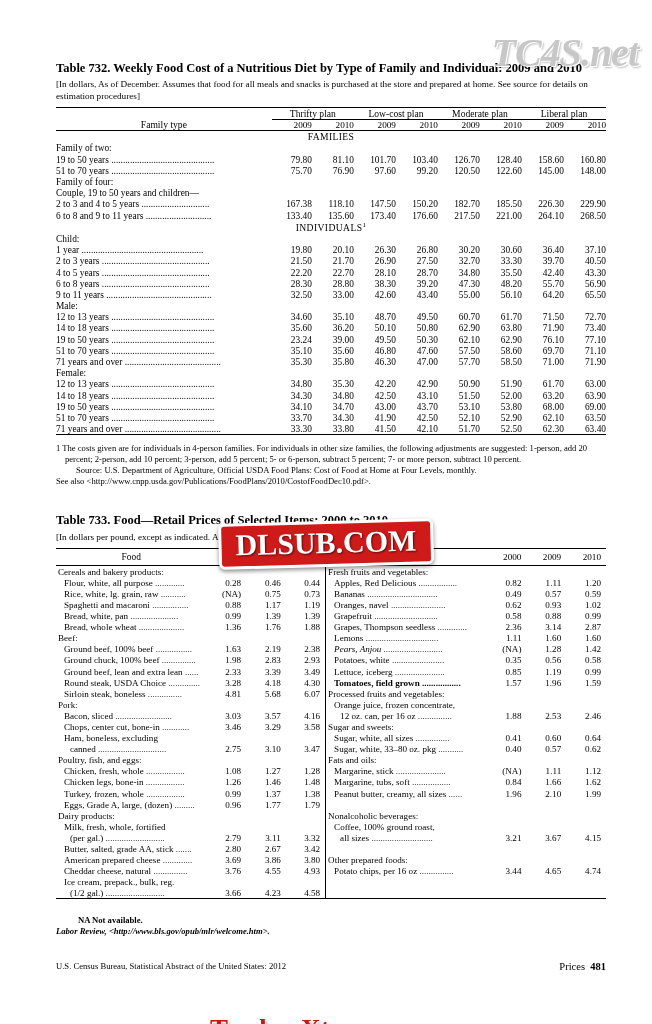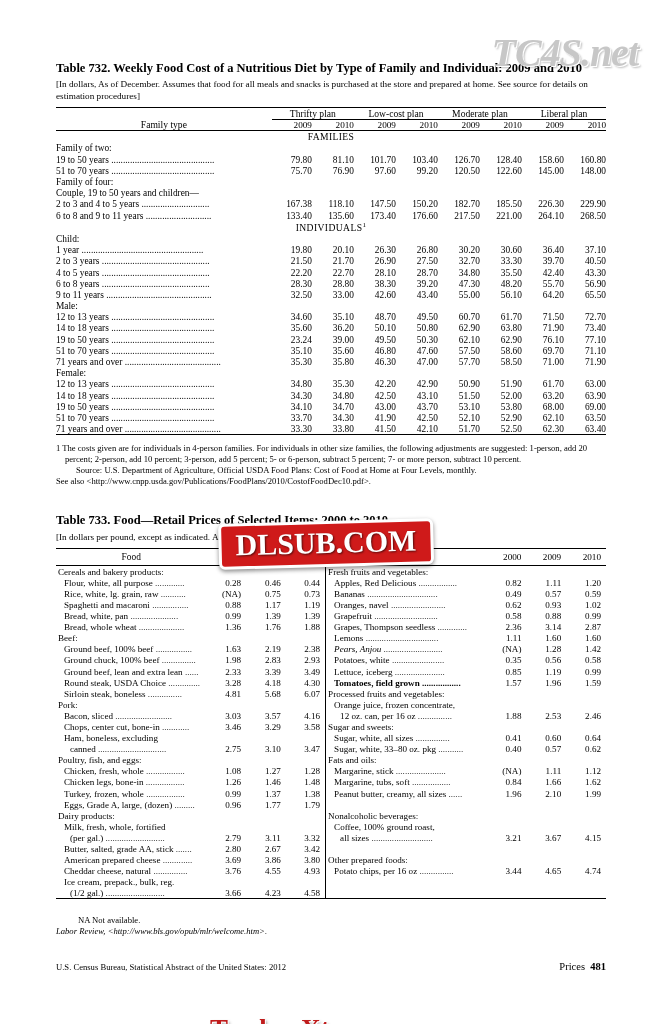--- a/index.html
+++ b/index.html
@@ -72,24 +72,24 @@
   .t733 .foodhdr{text-align:center;font-size:9.4px;padding:3px 0 3px;}
   .t733 .yhdr{text-align:right;font-size:9.2px;padding:3px 5px 3px 0;}
   .t733 .cell-lbl{font-size:9.1px;white-space:nowrap;padding-left:2px;}
   .t733 .cell-num{text-align:right;font-size:9.1px;padding-right:5px;white-space:nowrap;}
   .t733 .sub{padding-left:8px;}
   .t733 .sub2{padding-left:14px;}
   .vline{border-left:1px solid #000;}
   .t733 tr{height:11.1px;}
 
   .footnote2{font-size:8.6px;line-height:1.32;margin-top:5px;}
-  .footnote2 .ind{padding-left:9px;text-indent:-9px;display:block;}
+  .footnote2 .ind{padding-left:9px;text-indent:-9px;display:block;font-weight:bold;}
 
   .pagefoot{
-    display:flex;justify-content:space-between;align-items:center;
+    display:flex;justify-content:space-between;align-items:flex-start;
     margin-top:24px;font-size:9px;
   }
   .pagefoot .left{font-size:8.6px;}
   .pagefoot .right{font-size:10.5px;}
   .pagefoot .right b{font-weight:bold;}
 </style>
 </head>
 <body>
 
 <div class="page">

